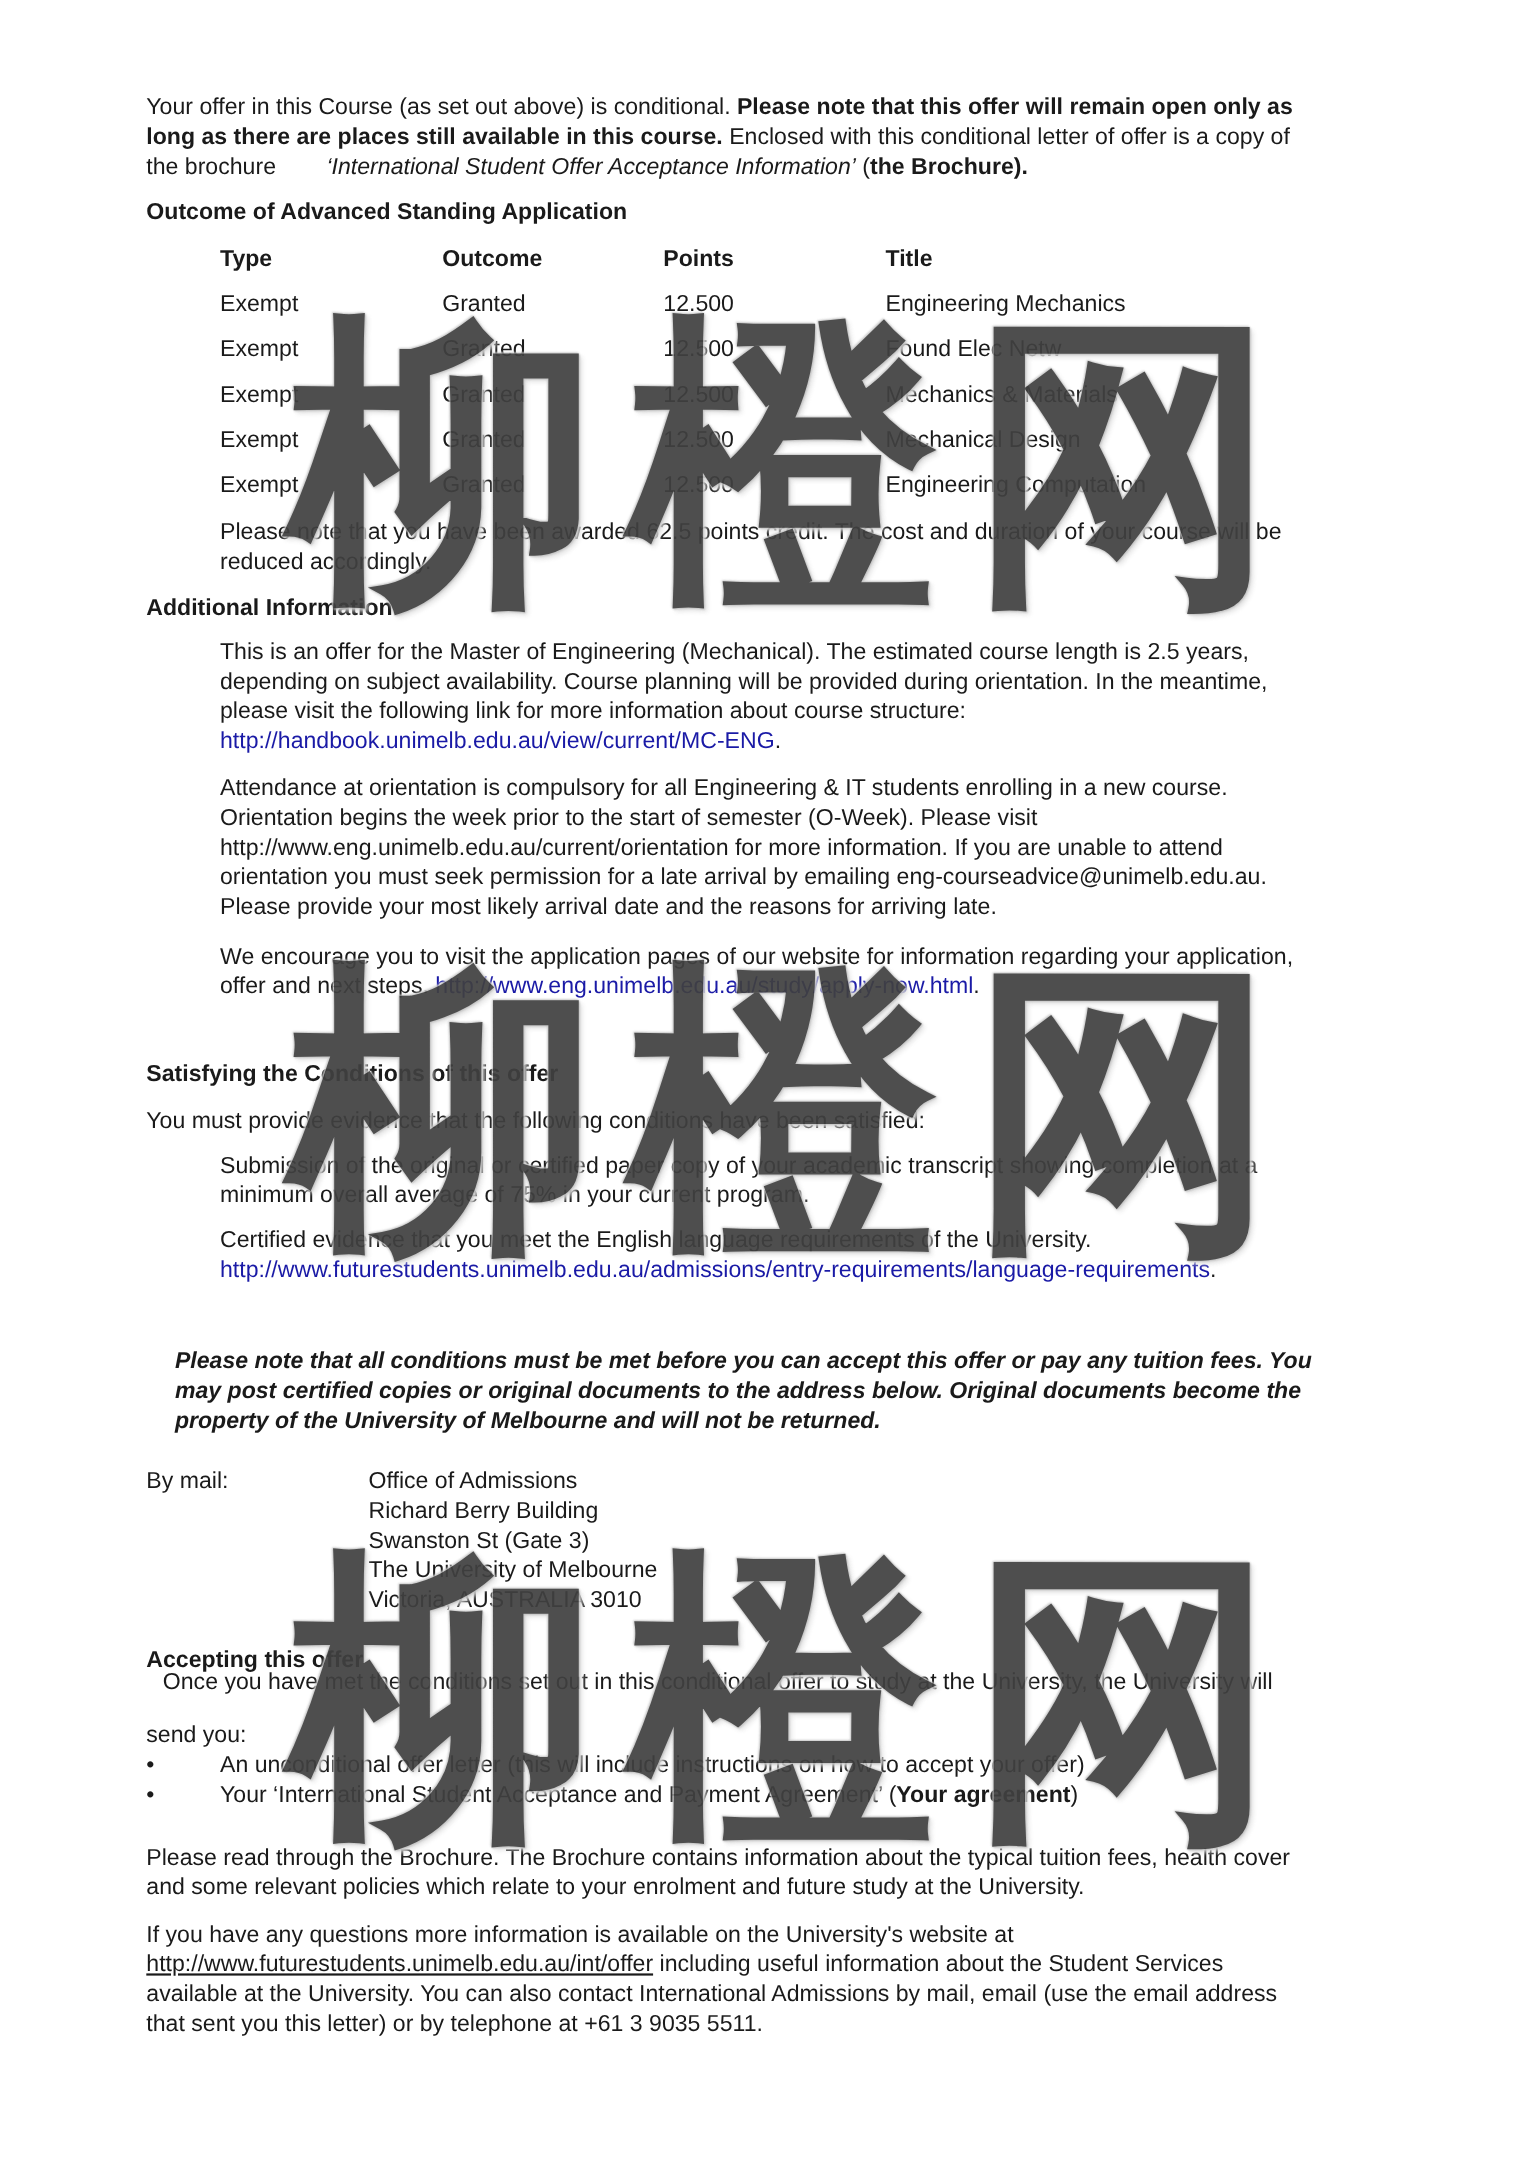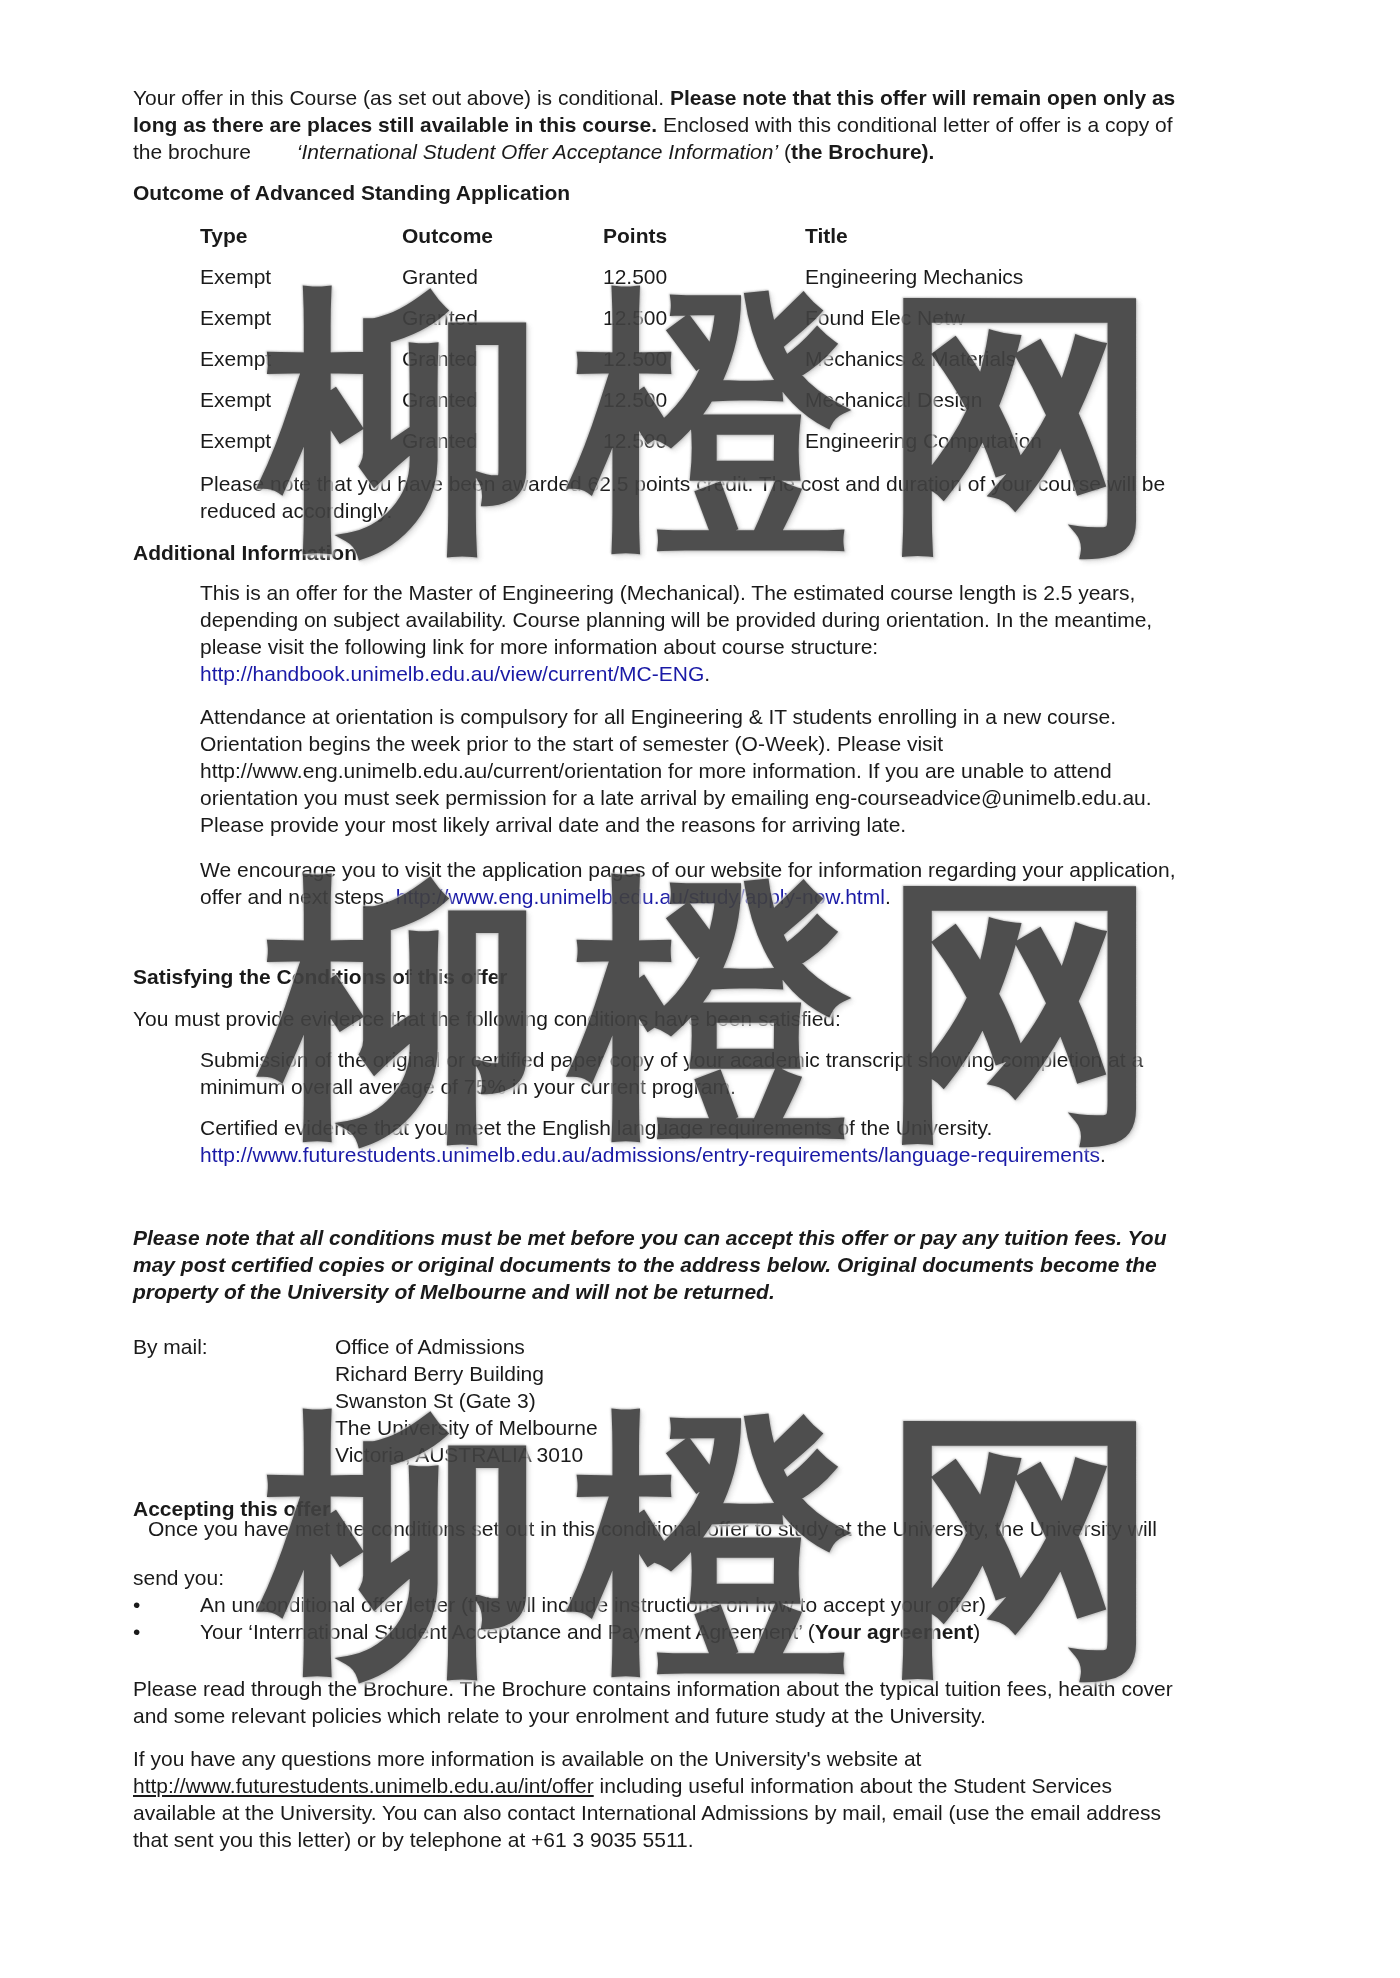--- a/index.html
+++ b/index.html
@@ -8,21 +8,21 @@
   .page { position: absolute; left: 0; top: 0; width: 1400px; height: 1633px; }
   .wm { position: absolute; left: 262px; width: 900px; text-align: center;
         font-family: "DejaVu Sans", sans-serif; font-weight: bold; font-size: 280px;
         line-height: 300px; letter-spacing: 30px; color: #404040; white-space: nowrap;
         text-shadow: 0 0 2px #b5b5b5, 1px 1px 2px #c4c4c4, -1px -1px 2px #d0d0d0, 3px 3px 5px #e0e0e0;
         z-index: 2; opacity: 0.92; pointer-events: none; }
   .content { position: absolute; left: 0; top: 0; width: 1400px; z-index: 1; }
   .t { position: absolute; font-size: 21px; line-height: 27px; white-space: nowrap; }
   .b { font-weight: bold; }
   .i { font-style: italic; margin-left: 40px; }
-  .bi { font-weight: bold; font-style: italic; }
+  .bi { font-weight: bold; font-style: italic; margin-left: 26px; }
   a, .link { color: #1a1aa6; }
   .link-dark { color: #1a1a1a; text-decoration: underline; }
   .col-type { left: 200px; } .col-outcome { left: 402px; } .col-points { left: 603px; } .col-title { left: 805px; }
   .L { left: 133px; } .I { left: 200px; } .A { left: 335px; }
   .bullet { left: 133px; }
 </style>
 </head>
 <body>
 
 <div class="page">

